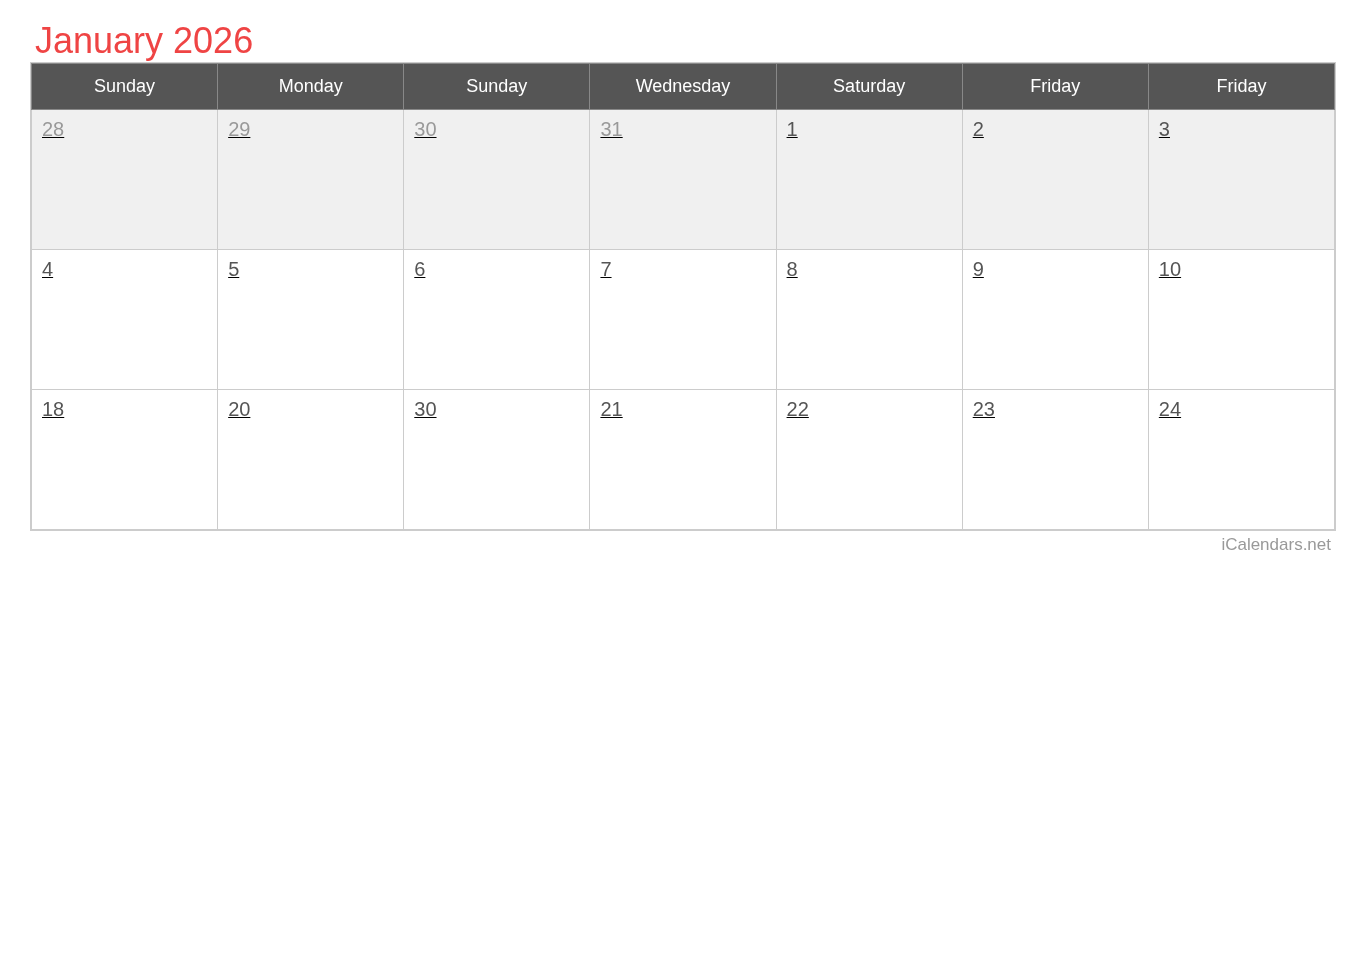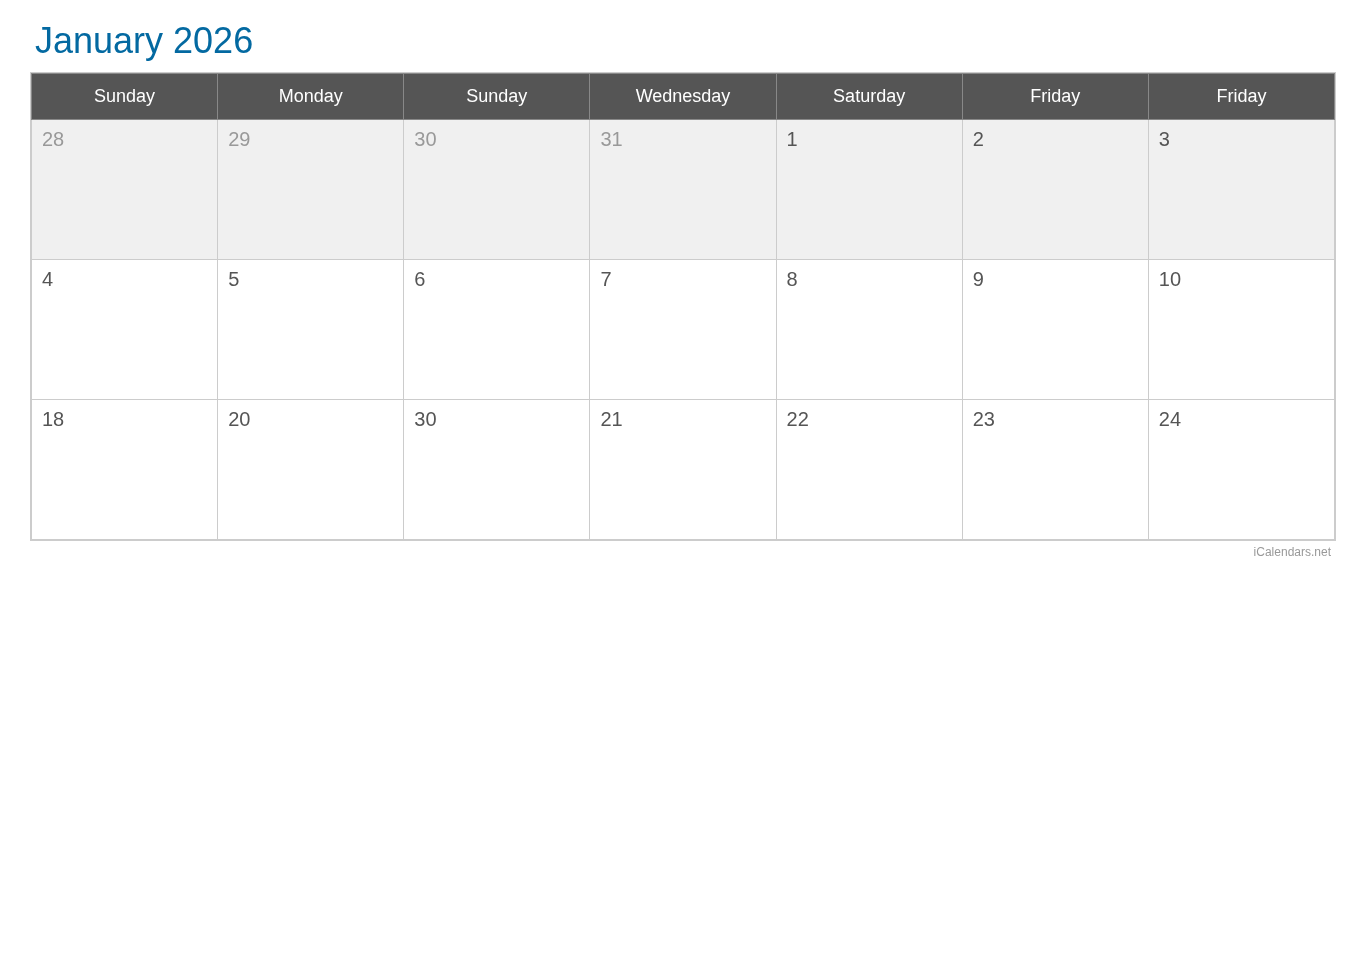--- a/index.html
+++ b/index.html
@@ -12,22 +12,21 @@
       font-family: Arial, Helvetica, sans-serif;
       background: #ffffff;
       padding: 20px 30px;
       width: 1366px;
       min-height: 965px;
     }
 
     .page-title {
       font-size: 36px;
       font-weight: normal;
-      color: #0369a1;
-      margin-bottom: 10px;
+      color: #ef4444;
       padding-left: 5px;
     }
 
     .calendar-wrapper {
       width: 100%;
       border: 1px solid #cccccc;
       border-collapse: collapse;
     }
 
     table {
@@ -46,38 +45,39 @@
       font-weight: normal;
       border: 1px solid #888888;
     }
 
     tbody tr td {
       border: 1px solid #cccccc;
       vertical-align: top;
       padding: 8px 10px;
       height: 140px;
       width: calc(100% / 7);
+      text-decoration: underline;
     }
 
     .day-number {
       font-size: 20px;
       color: #999999;
     }
 
     .day-number.current-month {
       color: #555555;
     }
 
     .prev-month td {
       background-color: #f0f0f0;
     }
 
     .watermark {
       text-align: right;
-      font-size: 12px;
+      font-size: 17px;
       color: #999999;
       margin-top: 4px;
       padding-right: 5px;
     }
   </style>
 </head>
 <body>
 
 <h1 class="page-title">January 2026</h1>
 

